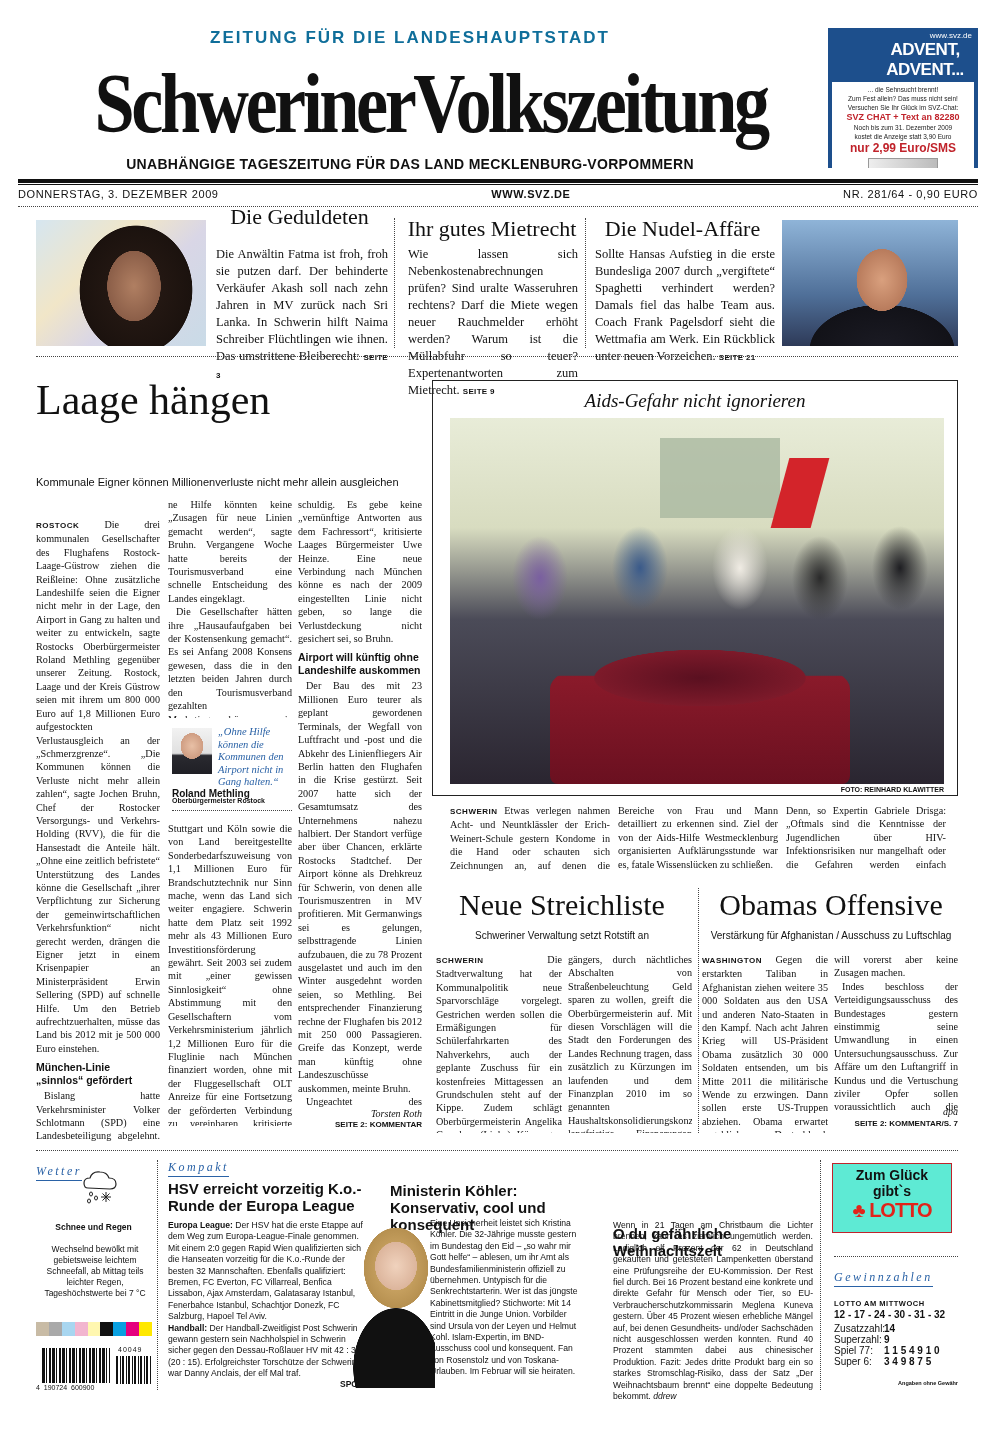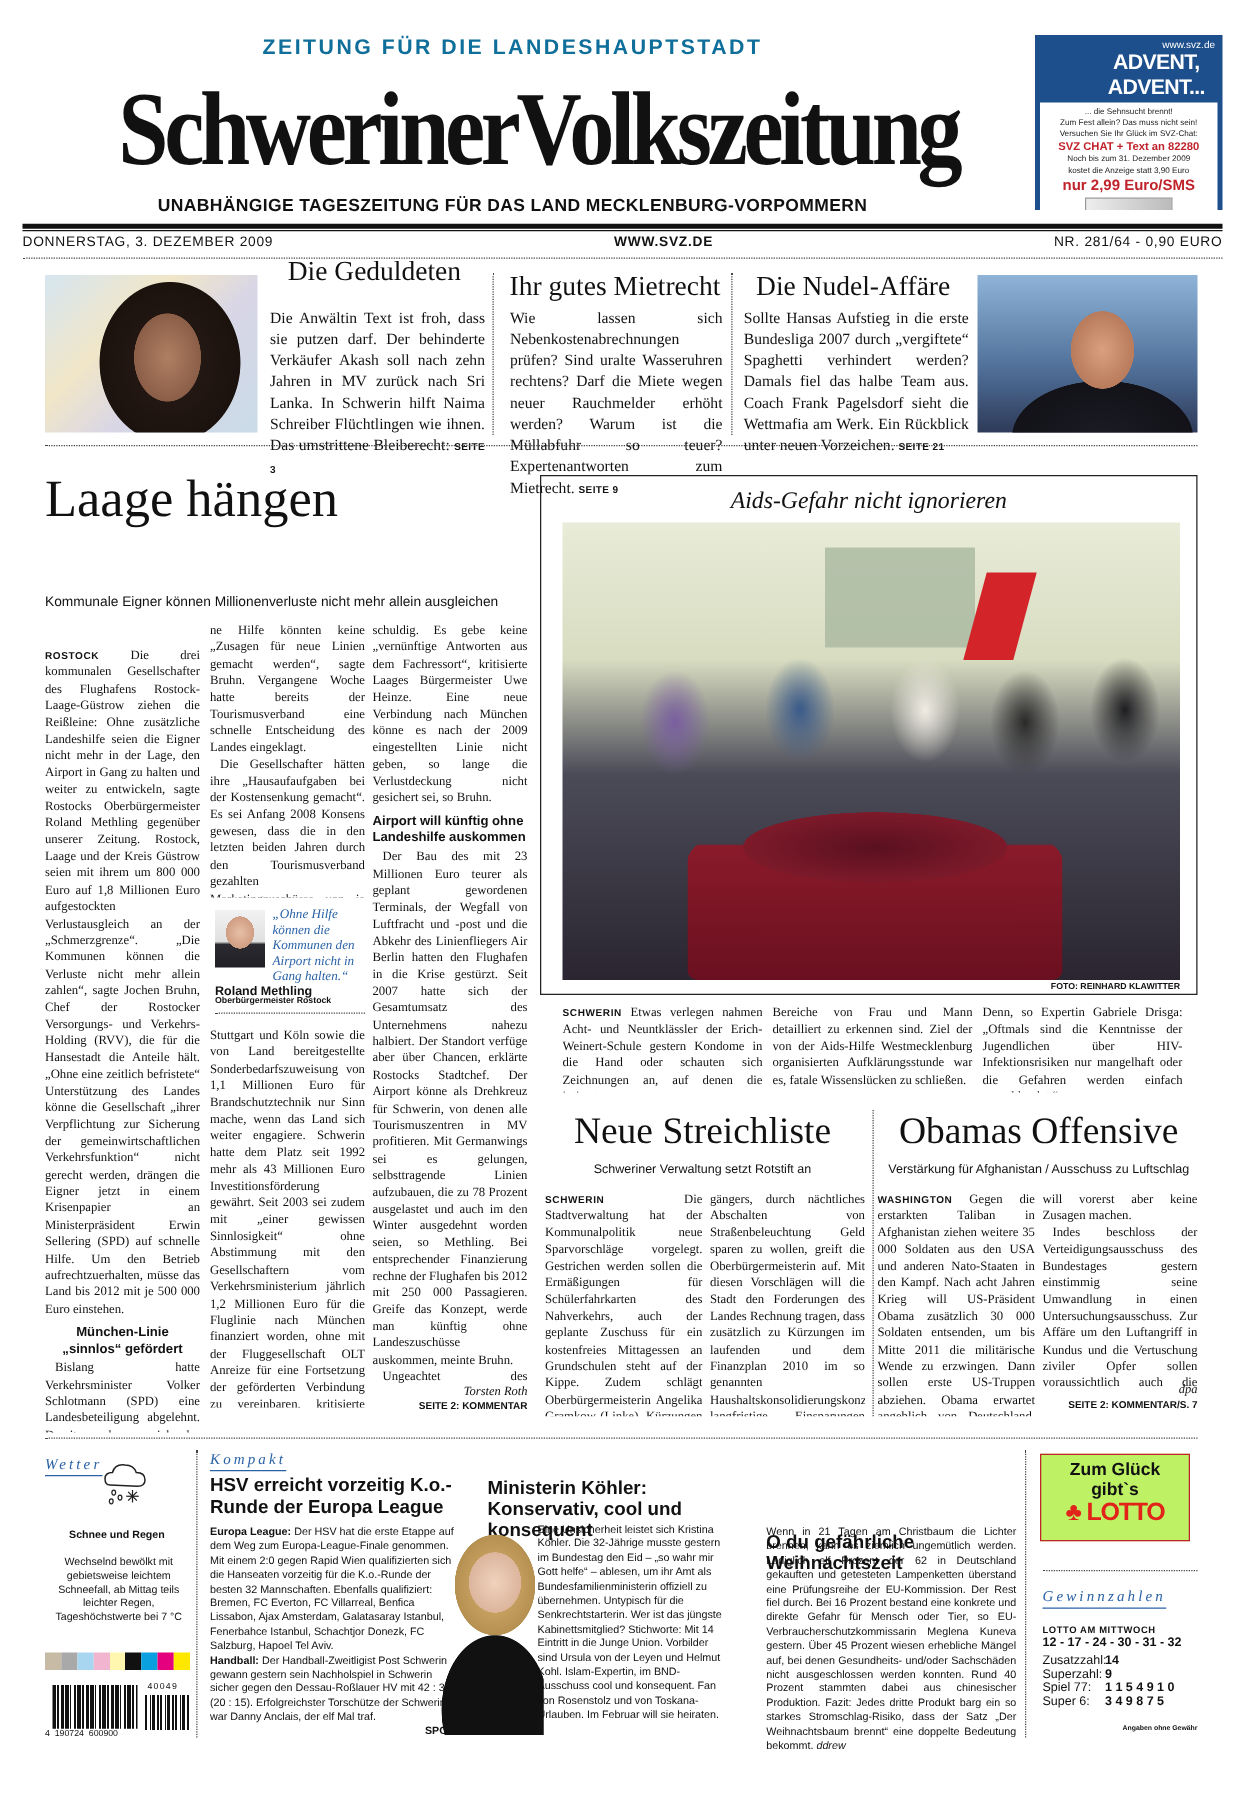--- a/index.html
+++ b/index.html
@@ -30,42 +30,42 @@
   .photo { background: linear-gradient(135deg,#cfe2ee 0%,#e8e0c8 40%,#6b4a3a 60%,#2c1c18 100%); }
   .teaser-h { font-family: "Liberation Serif", serif; font-size: 22px; text-align:center; line-height: 26px; }
   .teaser-b { font-family: "Liberation Serif", serif; font-size: 12.5px; line-height: 17px; }
   .seite { font-family: "Liberation Sans", sans-serif; font-weight: bold; font-size: 8px; letter-spacing:.3px; }
 
   
   .lead-h { left: 36px; top: 376px; width: 400px; font-family: "Liberation Serif", serif; font-size: 42px; line-height: 48px; }
   .lead-sub { left: 36px; top: 476px; width: 400px; font-family: "Liberation Sans", sans-serif; font-size: 11px; }
   .col { font-family: "Liberation Serif", serif; font-size: 10.2px; line-height: 13.4px; text-align: justify; hyphens: auto; overflow: hidden; }
   .col .dl { font-family: "Liberation Sans", sans-serif; font-weight: bold; font-size: 8px; letter-spacing:.5px; }
-  .col .sub { font-family: "Liberation Sans", sans-serif; font-weight:bold; font-size: 10.5px; line-height: 13px; text-align:center; margin: 6px 0 2px; }
+  .col .sub { font-family: "Liberation Sans", sans-serif; font-weight:bold; font-size: 10.5px; line-height: 13px; text-align:left; margin: 6px 0 2px; }
   .col .subl { font-family: "Liberation Sans", sans-serif; font-weight:bold; font-size: 10.5px; line-height: 13px; text-align:left; margin: 6px 0 2px; }
   .col p + p { text-indent: 8px; }
   .byline { font-family: "Liberation Serif", serif; font-style: italic; text-align:right; }
   .ref { font-family: "Liberation Sans", sans-serif; font-weight:bold; font-size: 8px; text-align:right; }
 
   
   .photobox { left: 432px; top: 380px; width: 526px; height: 416px; border: 1px solid #222; }
   .photobox-title { left: 432px; top: 390px; width: 526px; text-align:center; font-family: "Liberation Serif", serif; font-style: italic; font-size: 19px; }
   .photo-main { left: 450px; top: 418px; width: 494px; height: 366px; background:
       radial-gradient(ellipse 180px 60px at 260px 300px, #8a1a2a 0%, #6d1420 60%, transparent 61%),
       linear-gradient(180deg,#e8ecd8 0%, #d8dcc0 30%, #4b4b58 55%, #2a2530 100%); }
   .photo-credit { left: 450px; top: 786px; width: 494px; text-align:right; font-family: "Liberation Sans", sans-serif; font-size: 7px; font-weight:bold; }
 
   .h2 { font-family: "Liberation Serif", serif; font-size: 30px; text-align:center; line-height: 34px; }
   .h2-sub { font-family: "Liberation Sans", sans-serif; font-size: 10px; text-align:center; }
 
   
   .rubric { font-family: "Liberation Serif", serif; font-style: italic; font-size: 12px; letter-spacing: 2.5px; color: #2a62a6; border-bottom: 1.5px solid #2a62a6; display:inline-block; padding-bottom: 1px; }
   .k-h { font-family: "Liberation Sans", sans-serif; font-weight:bold; font-size: 15px; line-height: 17px; }
   .k-b { font-family: "Liberation Sans", sans-serif; font-size: 8.6px; line-height: 11.4px; }
-  .lotto-ad { left: 832px; top: 1163px; width: 120px; height: 70px; background:#bef264; border:1px solid #c0232b; text-align:center; font-family: "Liberation Sans", sans-serif; font-weight:bold; }
+  .lotto-ad { left: 832px; top: 1163px; width: 120px; height: 70px; background:#5eead4; border:1px solid #c0232b; text-align:center; font-family: "Liberation Sans", sans-serif; font-weight:bold; }
   .lotto-ad .l1 { font-size: 14px; line-height: 16px; padding-top: 3px; }
   .lotto-ad .l3 { color: #e2231a; font-size: 20px; line-height: 22px; letter-spacing: -1px; }
   .lotto-table { font-family: "Liberation Sans", sans-serif; font-size: 10px; line-height: 11px; }
 </style>
 </head>
 <body>
 
 <div class="abs kicker">ZEITUNG FÜR DIE LANDESHAUPTSTADT</div>
 <div class="abs logo">SchwerinerVolkszeitung</div>
 <div class="abs tagline">UNABHÄNGIGE TAGESZEITUNG FÜR DAS LAND MECKLENBURG-VORPOMMERN</div>
@@ -91,21 +91,21 @@
 <div class="abs dateline">
   <span>DONNERSTAG, 3. DEZEMBER 2009</span>
   <span class="mid">WWW.SVZ.DE</span>
   <span>NR. 281/64 - 0,90 EURO</span>
 </div>
 <div class="abs dotted-h" style="left:18px;width:960px;top:206px;"></div>
 
 <div class="abs photo" style="left:36px;top:220px;width:170px;height:126px;background:radial-gradient(ellipse 38px 50px at 98px 66px,#b07f62 0%,#8b5e48 70%,transparent 71%),radial-gradient(ellipse 70px 80px at 100px 70px,#2a1c16 0%,#1b120e 80%,transparent 81%),linear-gradient(135deg,#d6e6f0 0%,#f1e6c8 35%,#d9d6e6 60%,#c9dbe7 100%);"></div>
 <div class="abs teaser-h" style="left:212px;top:204px;width:175px;">Die Geduldeten</div>
 <div class="abs teaser-b" style="left:216px;top:246px;width:172px;text-align:justify;">
-  <span>Die Anwältin Text ist froh, dass sie putzen darf. Der behinderte Verkäufer Akash soll nach zehn Jahren in MV zurück nach Sri Lanka. In Schwerin hilft Naima Schreiber Flüchtlingen wie ihnen. Das umstrittene Bleiberecht:</span>
+  <span>Die Anwältin Fatma ist froh, froh sie putzen darf. Der behinderte Verkäufer Akash soll nach zehn Jahren in MV zurück nach Sri Lanka. In Schwerin hilft Naima Schreiber Flüchtlingen wie ihnen. Das umstrittene Bleiberecht:</span>
   <span class="seite">SEITE 3</span>
 </div>
 <div class="abs dotted-v" style="left:394px;top:218px;height:130px;"></div>
 
 <div class="abs teaser-h" style="left:402px;top:216px;width:180px;">Ihr gutes Mietrecht</div>
 <div class="abs teaser-b" style="left:408px;top:246px;width:170px;text-align:justify;">
   <span>Wie lassen sich Nebenkostenabrechnungen prüfen? Sind uralte Wasseruhren rechtens? Darf die Miete wegen neuer Rauchmelder erhöht werden? Warum ist die Müllabfuhr so teuer? Expertenantworten zum Mietrecht.</span>
   <span class="seite">SEITE 9</span>
 </div>
 <div class="abs dotted-v" style="left:585px;top:218px;height:130px;"></div>

